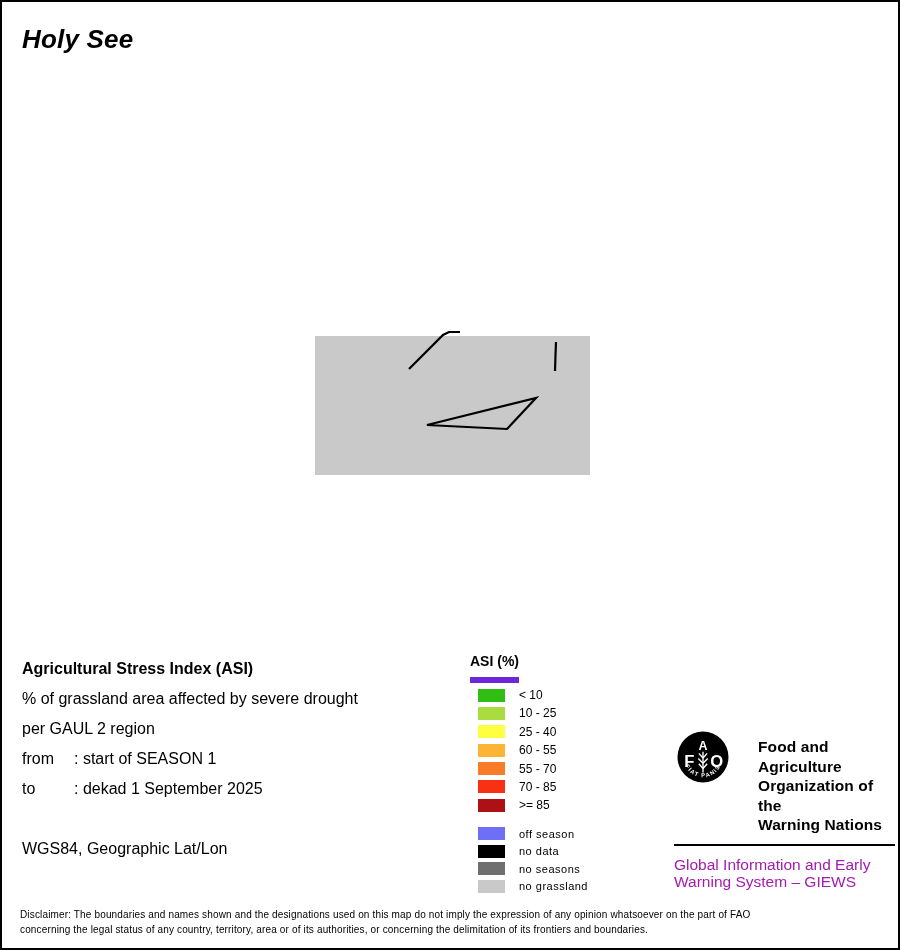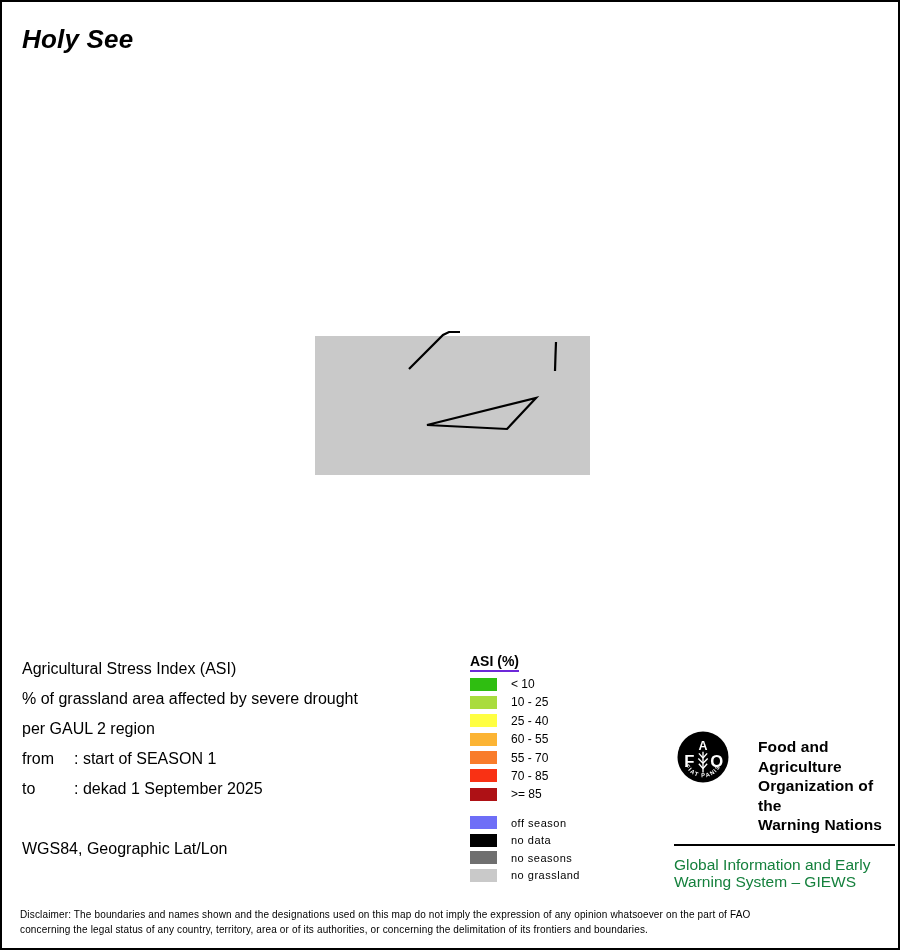--- a/index.html
+++ b/index.html
@@ -14,47 +14,47 @@
     overflow:hidden;
   }
   .page-title {
     position:absolute; left:20px; top:22px;
     font-size:26px; font-weight:bold; letter-spacing:0.2px;font-style:italic;
   }
   .map-svg { position:absolute; left:305px; top:320px; }
 
   .info-block { position:absolute; left:20px; top:652px; font-size:16px; }
   .info-block .row { height:30px; line-height:30px; white-space:pre; }
-  .info-heading { font-weight:normal; }
+  .info-heading { font-weight:bold; }
   .kw { display:inline-block; width:52px; }
 
   .sensor-block { position:absolute; left:20px; top:832px; font-size:16px; }
   .sensor-block .row { height:30px; line-height:30px; }
 
   .legend { position:absolute; left:468px; top:650px; }
   .legend-title {
     display:inline-block; font-size:14px; font-weight:bold;
-    border-bottom:2px solid #6d28d9; padding-bottom:1px; margin-bottom:5px;
+    border-bottom:6px solid #6d28d9; padding-bottom:8px; margin-bottom:5px;
   }
-  .legend-row { display:flex; align-items:center; margin-bottom:4.4px; }
+  .legend-row { display:flex; align-items:center; margin-bottom:4.4px;margin-left:8px; }
   .swatch { width:27px; height:13px; flex:0 0 27px; }
   .legend-label { margin-left:14px; font-size:12px; white-space:nowrap; }
   .legend-extras { margin-top:15px; }
   .legend-extras .legend-label { font-size:11px; letter-spacing:0.5px; }
 
   .fao-block { position:absolute; left:672px; top:728px; width:225px; }
   .fao-top { display:flex; align-items:flex-start; }
   .fao-logo { width:52px; height:54px; margin-left:3px; flex:0 0 52px; }
   .fao-name {
     margin-left:29px; font-size:15.5px; font-weight:bold;
     line-height:19.5px; padding-top:7px; letter-spacing:0.1px;
   }
   .fao-divider { height:2px; background:#000; margin-top:9px; width:221px; }
   .giews-text {
-    margin-top:10px; font-size:15.5px; line-height:17.5px; color:#15803d;
+    margin-top:10px; font-size:15.5px; line-height:17.5px; color:#a21caf;
   }
   .disclaimer {
     position:absolute; left:18px; top:905px;
     font-size:10px; line-height:15px; letter-spacing:0.15px;
     white-space:nowrap;
   }
 </style>
 </head>
 <body>
 

